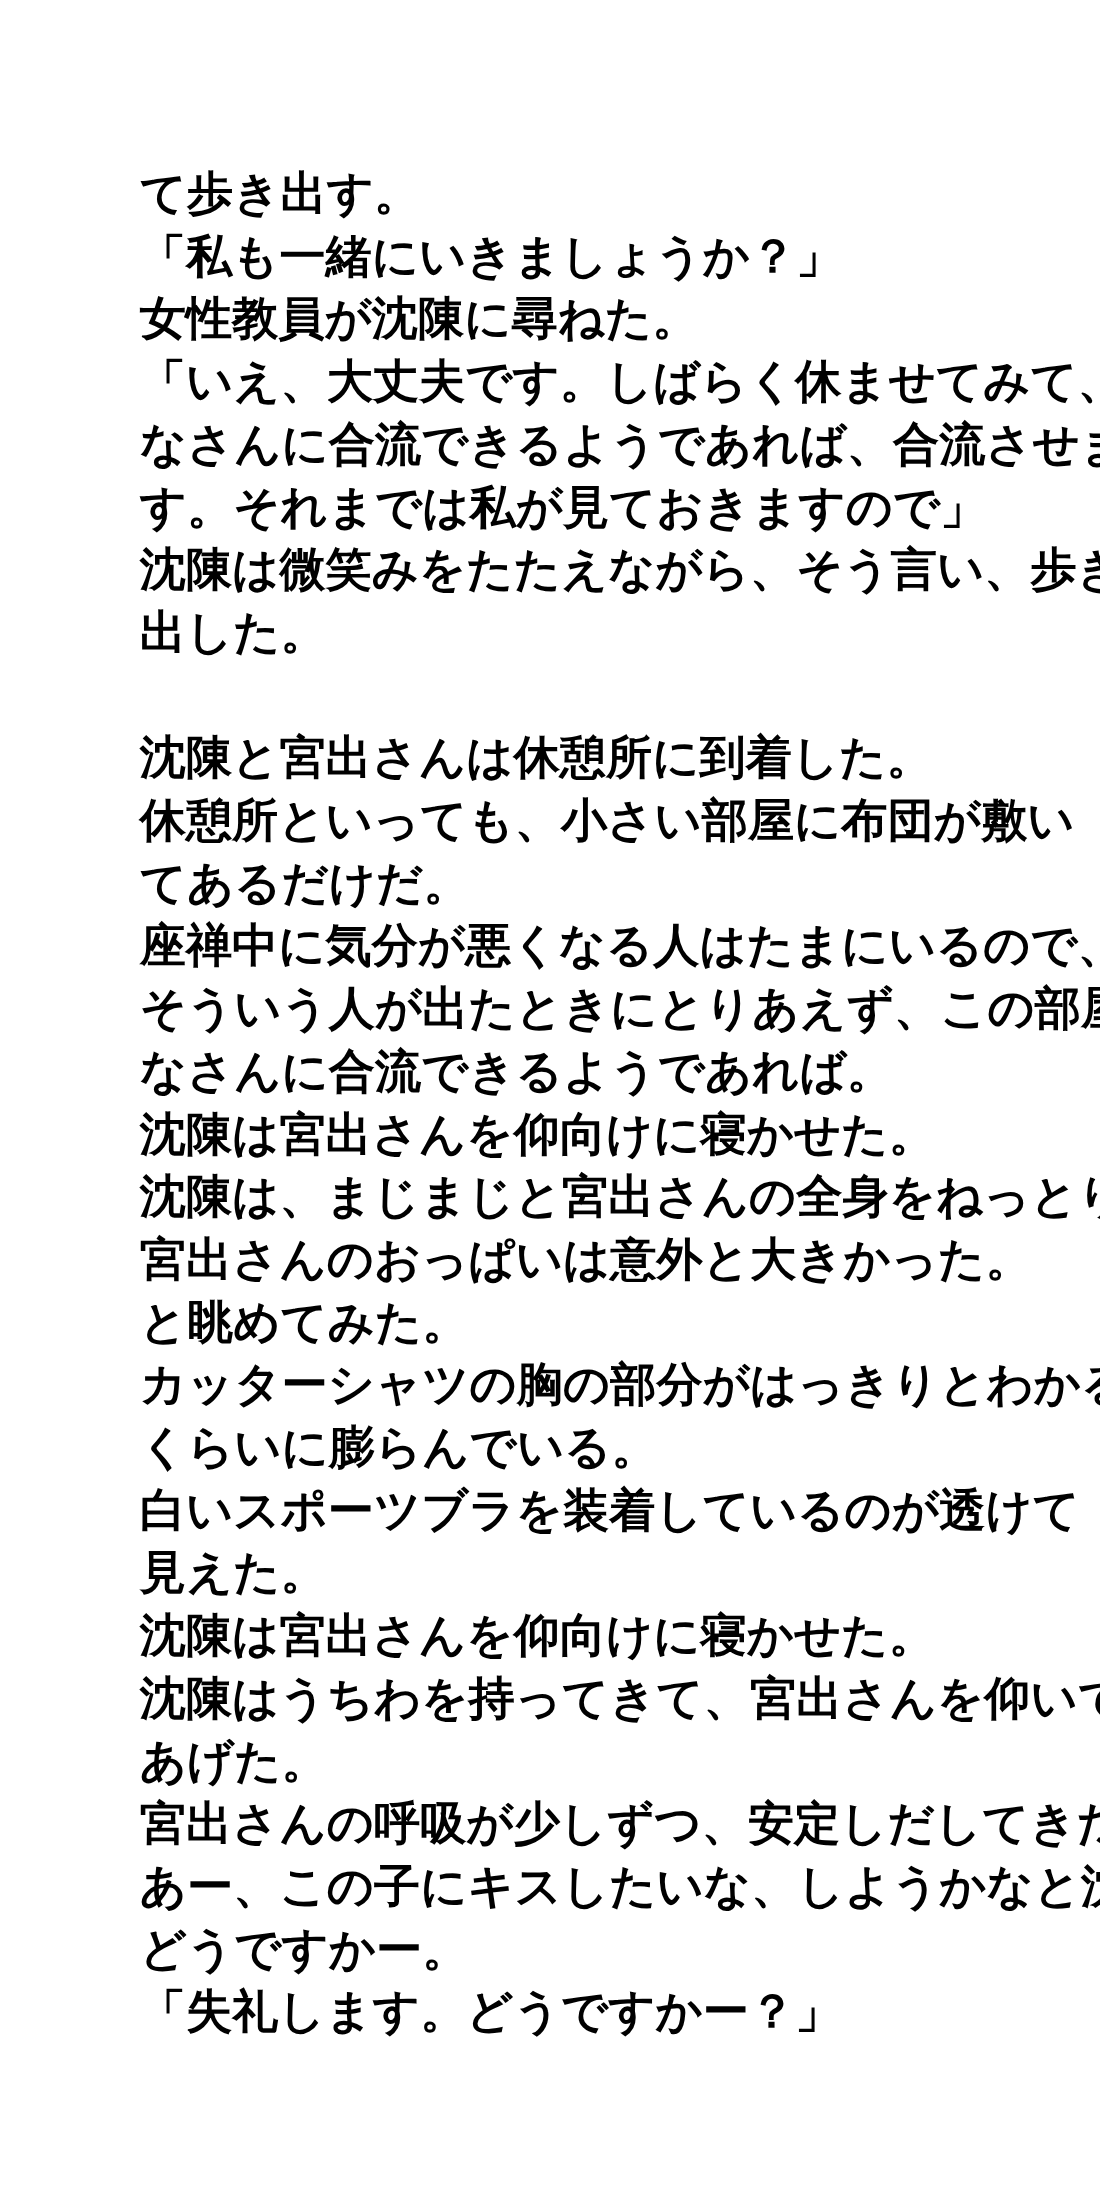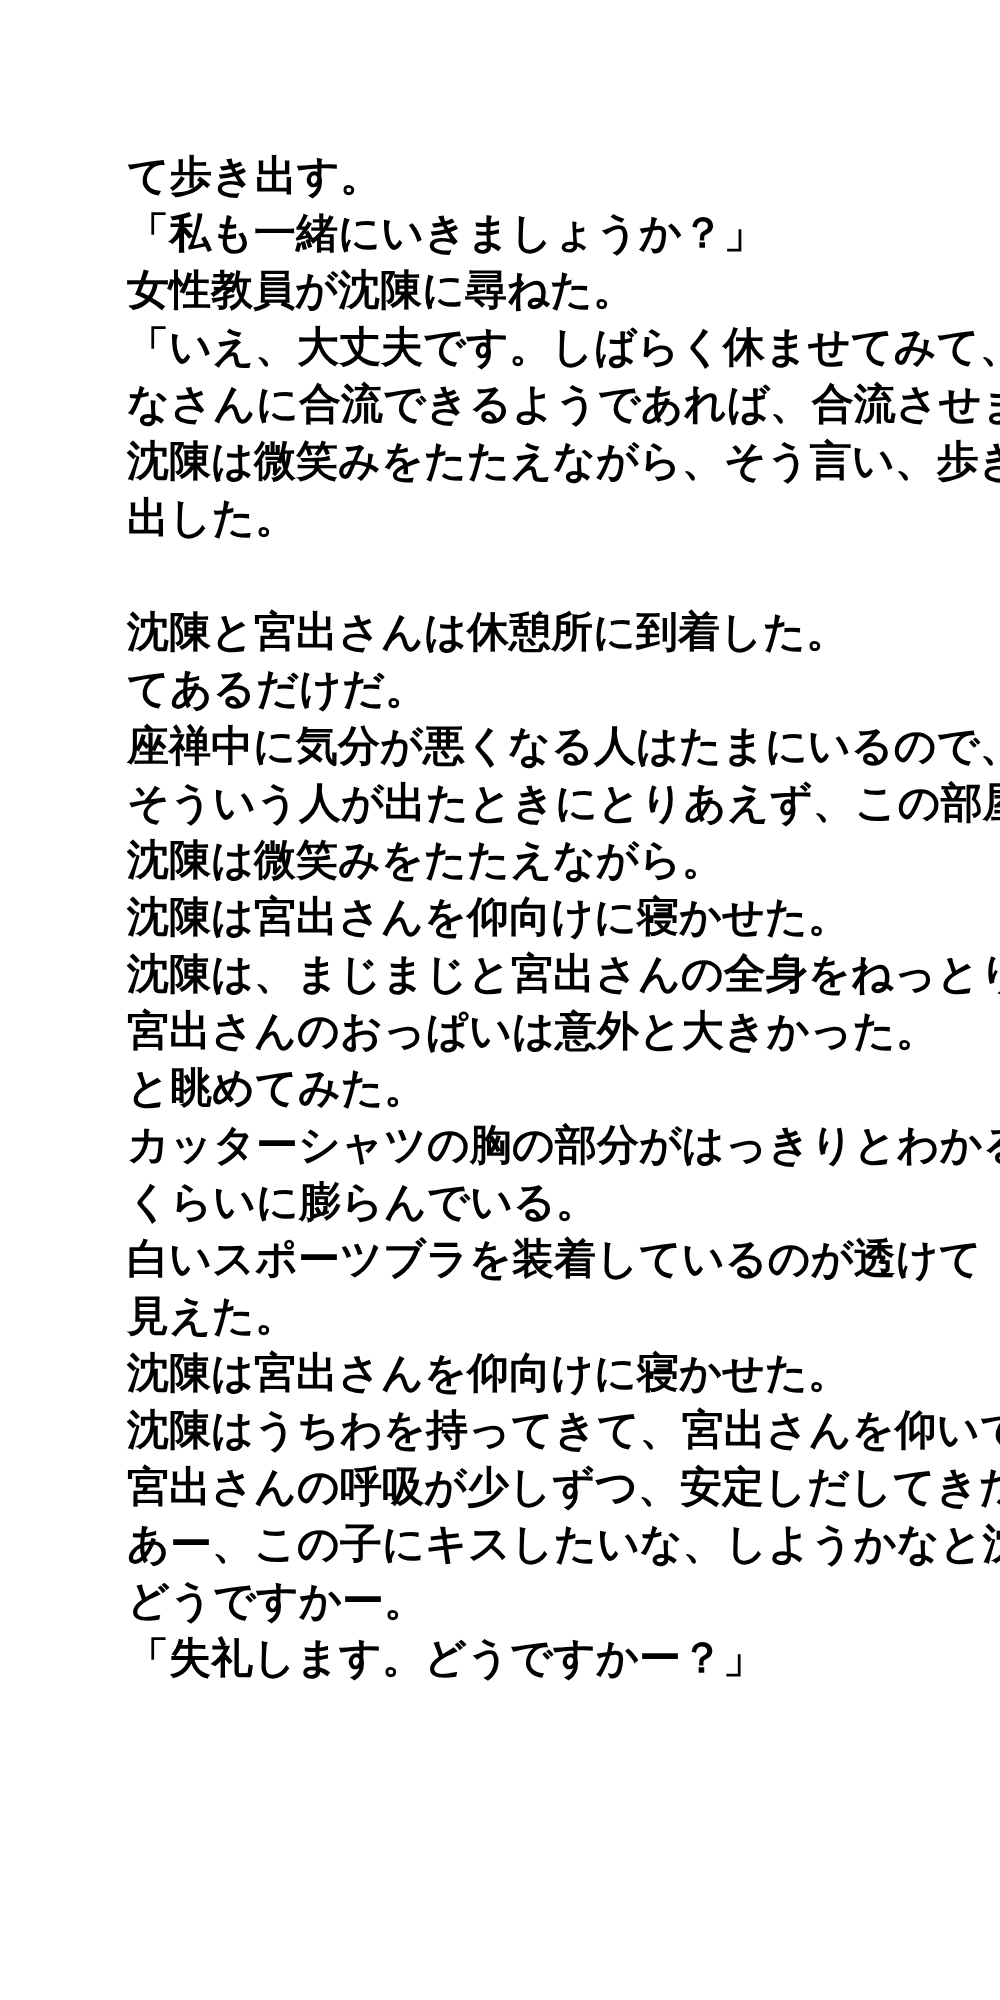--- a/index.html
+++ b/index.html
@@ -35,36 +35,39 @@
 </head>
 <body>
 
 <main class="page">
   <div class="story-text">
       <div class="line">て歩き出す。</div>
       <div class="line">「私も一緒にいきましょうか？」</div>
       <div class="line">女性教員が沈陳に尋ねた。</div>
       <div class="line">「いえ、大丈夫です。しばらく休ませてみて、み</div>
       <div class="line">なさんに合流できるようであれば、合流させま</div>
+      <div class="line">す。それまでは私が見ておきますので」</div>
       <div class="line">沈陳は微笑みをたたえながら、そう言い、歩き</div>
       <div class="line">出した。</div>
       <div class="line"></div>
       <div class="line">沈陳と宮出さんは休憩所に到着した。</div>
+      <div class="line">休憩所といっても、小さい部屋に布団が敷い</div>
       <div class="line">てあるだけだ。</div>
       <div class="line">座禅中に気分が悪くなる人はたまにいるので、</div>
       <div class="line">そういう人が出たときにとりあえず、この部屋</div>
-      <div class="line">沈陳は微笑みをたたえながら。</div>
+      <div class="line">なさんに合流できるようであれば。</div>
       <div class="line">沈陳は宮出さんを仰向けに寝かせた。</div>
       <div class="line">沈陳は、まじまじと宮出さんの全身をねっとり</div>
       <div class="line">宮出さんのおっぱいは意外と大きかった。</div>
       <div class="line">と眺めてみた。</div>
       <div class="line">カッターシャツの胸の部分がはっきりとわかる</div>
       <div class="line">くらいに膨らんでいる。</div>
       <div class="line">白いスポーツブラを装着しているのが透けて</div>
       <div class="line">見えた。</div>
       <div class="line">沈陳は宮出さんを仰向けに寝かせた。</div>
       <div class="line">沈陳はうちわを持ってきて、宮出さんを仰いで</div>
+      <div class="line">あげた。</div>
       <div class="line">宮出さんの呼吸が少しずつ、安定しだしてきた。</div>
       <div class="line">あー、この子にキスしたいな、しようかなと沈</div>
       <div class="line">どうですかー。</div>
       <div class="line">「失礼します。どうですかー？」</div>
     </div>
 </main>
 
 </body></html>

